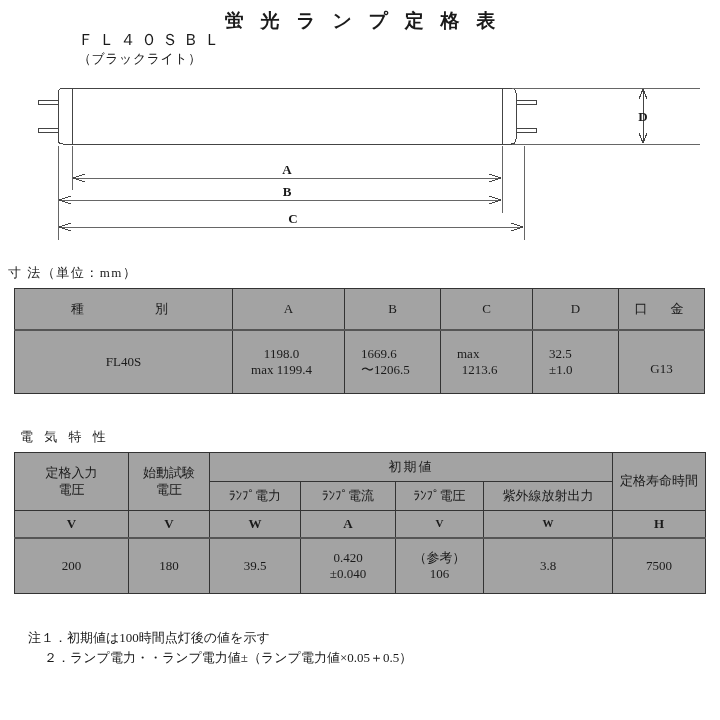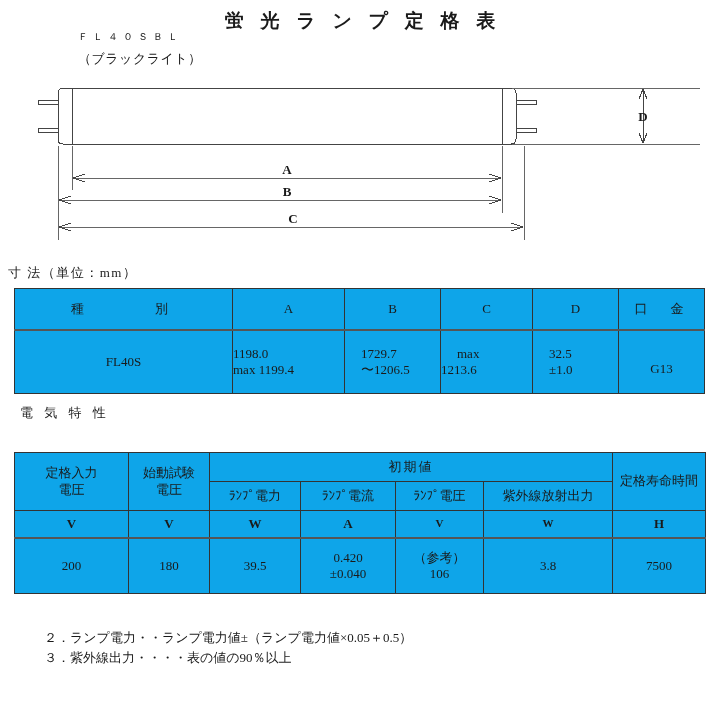--- a/index.html
+++ b/index.html
@@ -27,21 +27,21 @@
     font-weight: bold;
     letter-spacing: 6px;
     text-indent: 6px;
   }
 
   
   #model-code {
     position: absolute;
     top: 30px;
     left: 78px;
-    font-size: 10px;
+    font-size: 16px;
     letter-spacing: 5px;
   }
   #model-sub {
     position: absolute;
     top: 50px;
     left: 78px;
     font-size: 13px;
     letter-spacing: 0.5px;
   }
 
@@ -54,45 +54,45 @@
     height: 192px;
   }
 
   
   .section-caption {
     position: absolute;
     font-size: 13px;
     letter-spacing: 1.5px;
   }
   #dim-caption { top: 264px; left: 8px; }
-  #elec-caption { top: 404px; left: 20px; letter-spacing: 4px; }
+  #elec-caption { top: 428px; left: 20px; letter-spacing: 4px; }
 
   
   table.spec {
     position: absolute;
     border-collapse: collapse;
     table-layout: fixed;
-    background: #0ea5e9;
+    background: #a3a3a3;
   }
   table.spec td {
     border: 1px solid #333;
     font-size: 13px;
     text-align: center;
     vertical-align: middle;
     padding: 0;
     line-height: 1.25;
   }
   .thick-bottom { border-bottom: 2px solid #555 !important; }
 
   #dim-table { top: 288px; left: 14px; width: 690px; }
   #elec-table { top: 452px; left: 14px; width: 691px; }
 
   .hd { height: 40px; }
   .num-line { display: block; }
-  .al-right { text-align: left; padding-right: 14px; }
+  .al-right { text-align: center; padding-right: 14px; }
   .al-left  { text-align: left;  padding-left: 16px; }
   .small-kana { font-size: 11.5px; letter-spacing: 0px; margin-top: 20px; }
   .sp2 { letter-spacing: 2px; }
   .sp5 { letter-spacing: 5px; }
   .sp8 { letter-spacing: 8px; }
   .unit-row td { height: 26px; font-weight: bold; font-size: 13px; }
   .data-row td { height: 54px; }
 
   
   #notes {
@@ -185,21 +185,21 @@
       <td class="hd thick-bottom">D</td>
       <td class="hd thick-bottom sp5">口　金</td>
     </tr>
     <tr>
       <td style="height:62px">FL40S</td>
       <td>
         <span class="num-line al-right">1198.0</span>
         <span class="num-line al-right">max  1199.4</span>
       </td>
       <td>
-        <span class="num-line al-left">1729.7</span>
+        <span class="num-line al-left">1669.6</span>
         <span class="num-line al-left">〜1206.5</span>
       </td>
       <td>
         <span class="num-line al-left">max</span>
         <span class="num-line al-right">1213.6</span>
       </td>
       <td>
         <span class="num-line al-left">32.5</span>
         <span class="num-line al-left">±1.0</span>
       </td>
@@ -260,15 +260,15 @@
         <span class="num-line">（参考）</span>
         <span class="num-line">106</span>
       </td>
       <td>3.8</td>
       <td>7500</td>
     </tr>
   </tbody>
 </table>
 
 <div id="notes">
+  <div class="note-line">注１．初期値は100時間点灯後の値を示す</div>
   <div class="note-line note-indent">２．ランプ電力・・ランプ電力値±（ランプ電力値×0.05＋0.5）</div>
-  <div class="note-line note-indent">３．紫外線出力・・・・表の値の90％以上</div>
 </div>
 
 </body></html>

